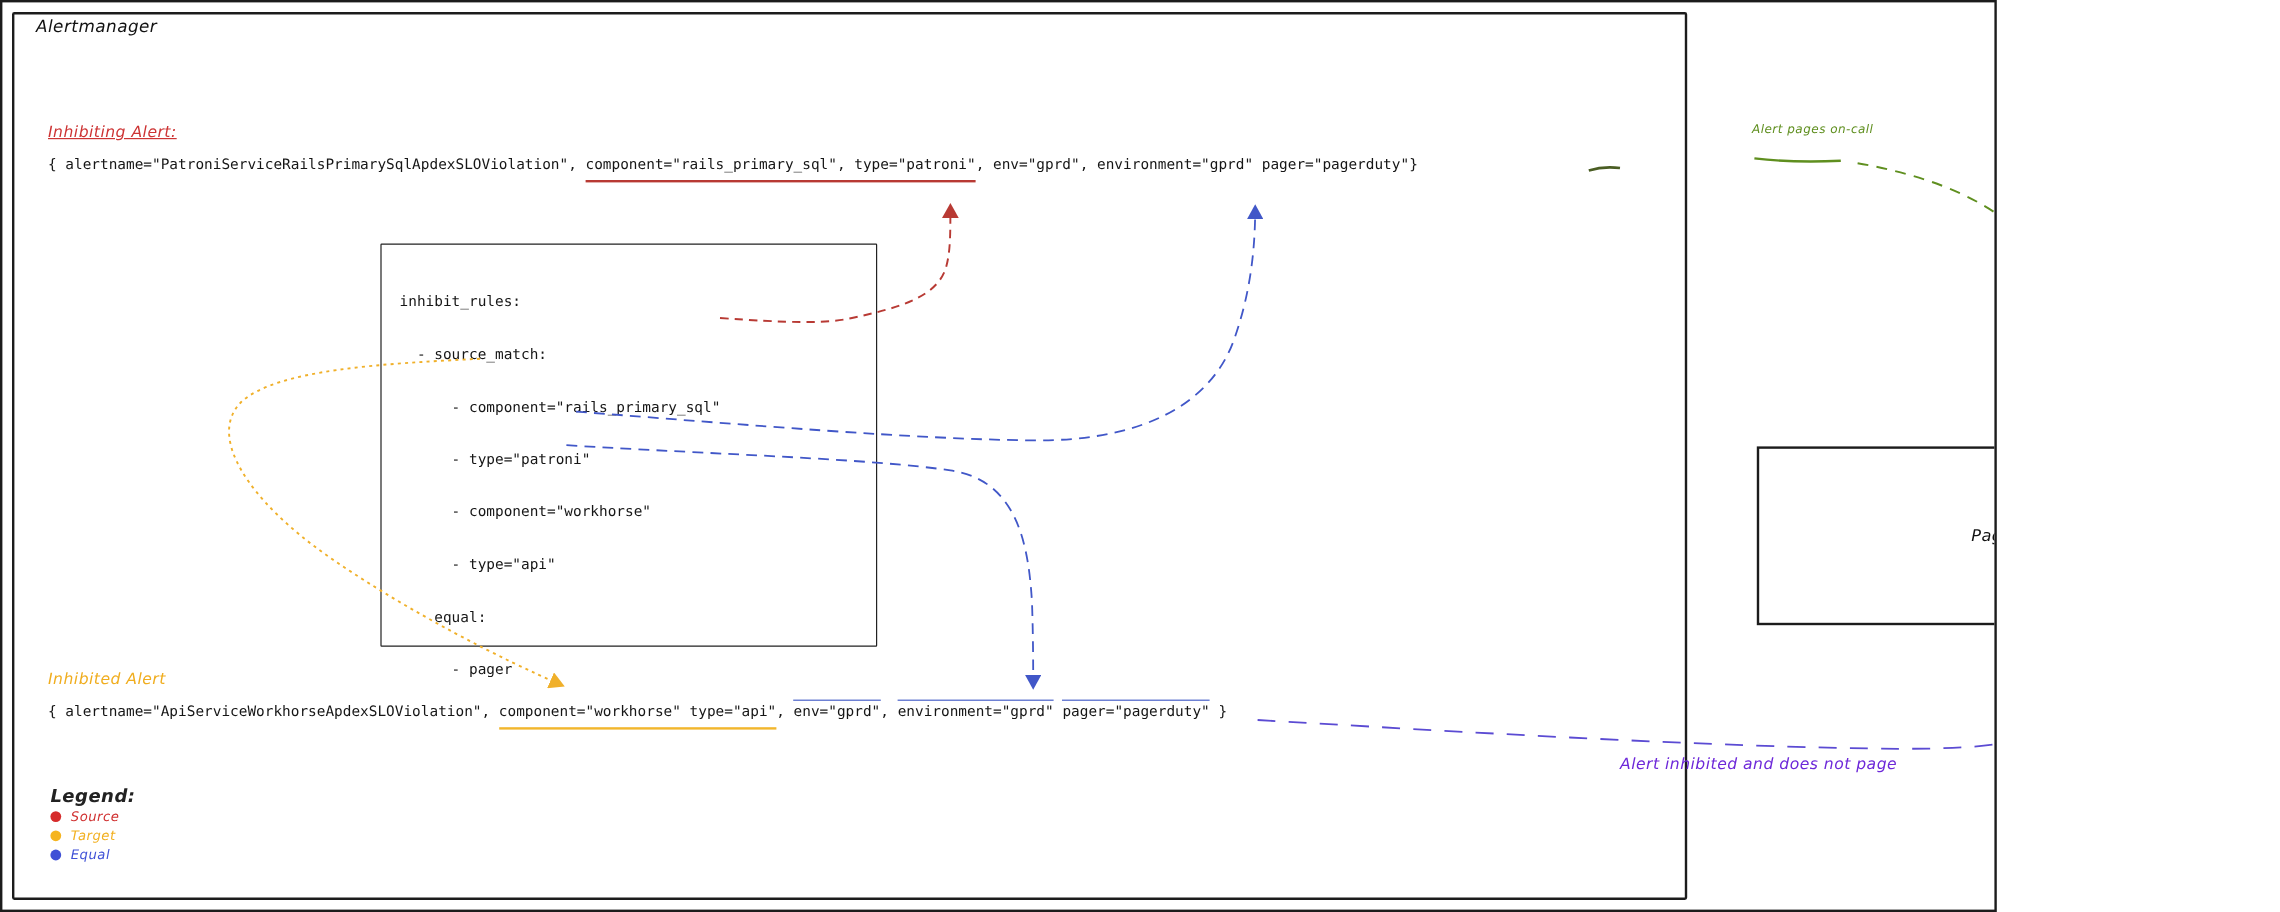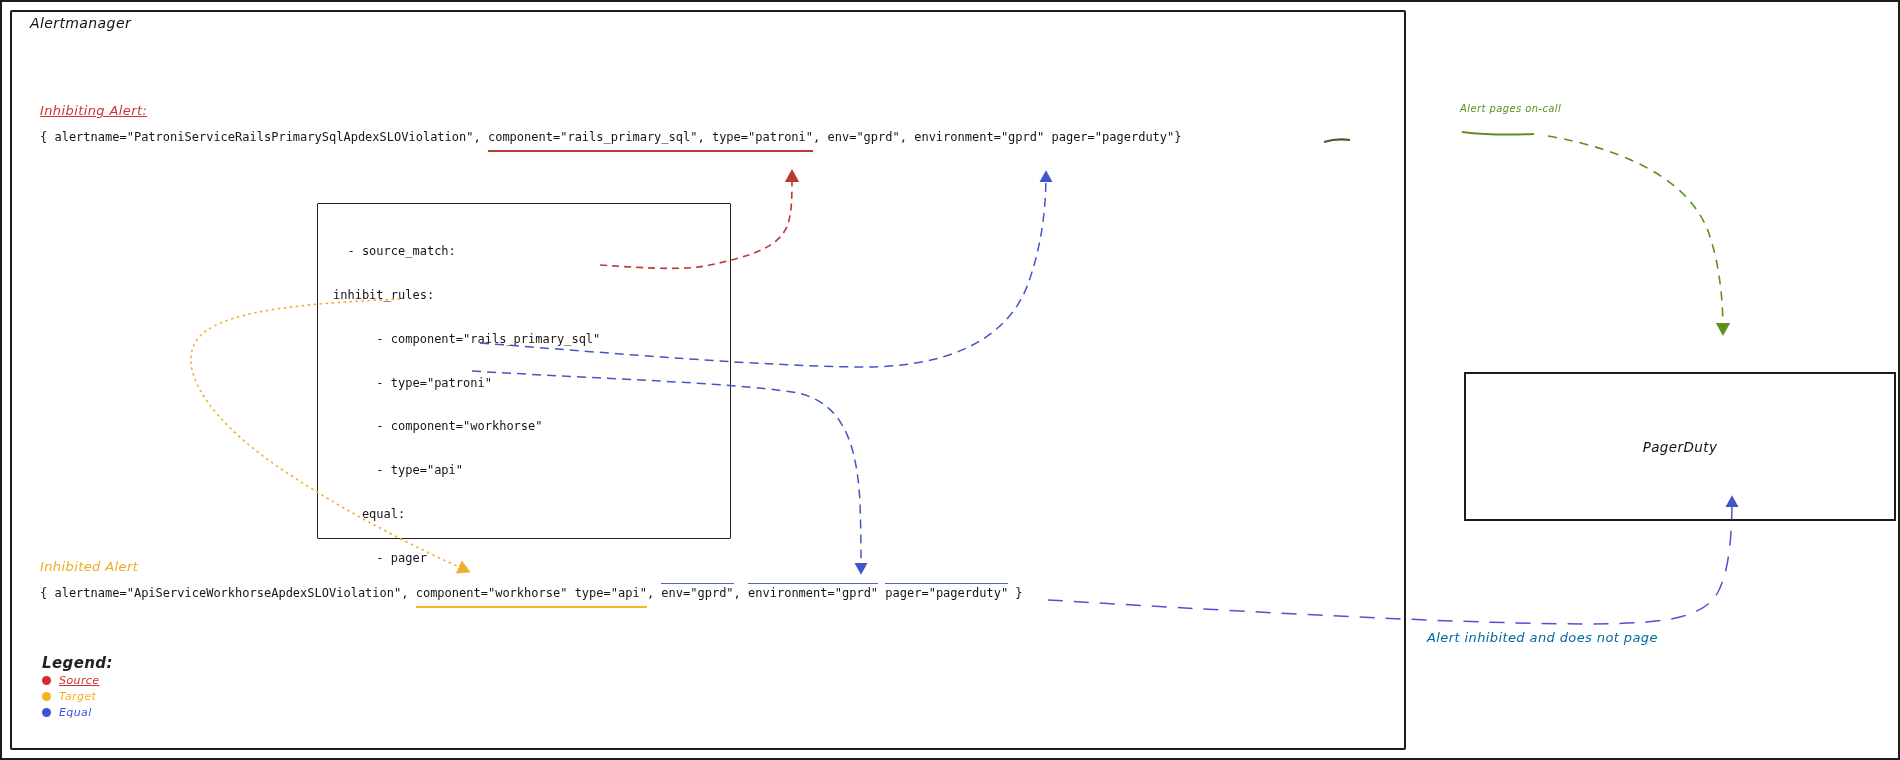--- a/index.html
+++ b/index.html
@@ -1,67 +1,67 @@
 <!DOCTYPE html>
 <html><head>
 <meta charset="utf-8">
 <style>
   html,body{margin:0;padding:0;background:#ffffff;}
   #canvas{
-    position:relative;width:1900px;height:760px;background:#fff;
+    position:relative;width:1664px;height:760px;background:#fff;
     box-sizing:border-box;border:2px solid #1c1c1c;overflow:hidden;
     font-family:"DejaVu Sans",sans-serif;color:#1a1a1a;
   }
   .hand{font-family:"DejaVu Sans",sans-serif;font-style:italic;letter-spacing:.4px;}
   .mono{font-family:"DejaVu Sans Mono",monospace;font-size:12px;color:#161616;white-space:pre;}
   .abs{position:absolute;}
   
   .am-box{left:8px;top:8px;width:1392px;height:736px;border:2px solid #1c1c1c;border-radius:2px;}
   .code-box{left:315px;top:201px;width:412px;height:334px;border:1.5px solid #222;border-radius:1px;background:#fff;}
   .code-box .code{padding:11px 0 0 15px;line-height:14.6px;}
   .pd-box{left:1462px;top:338px;width:428px;height:145px;border:2px solid #1c1c1c;display:flex;align-items:center;justify-content:center;margin-top:32px;}
   
   .title{left:28px;top:13px;font-size:14px;color:#111;}
   .lbl-red{left:38px;top:101px;font-size:13px;color:#cd3434;text-decoration:underline;}
   .lbl-yellow{left:38px;top:557px;font-size:13px;color:#f0ad1e;}
   .lbl-green{left:1458px;top:101px;font-size:10px;color:#5f8f1f;}
-  .lbl-purple{left:1425px;top:628px;font-size:13px;color:#0369a1;}
+  .lbl-purple{left:1348px;top:628px;font-size:13px;color:#6d28d9;}
   .pd-label{font-size:13.5px;color:#111;}
   .alert1{left:38px;top:128px;}
   .alert2{left:38px;top:584px;}
   
   .u-red{border-bottom:2px solid #b83a34;padding-bottom:6px;}
   .u-yellow{border-bottom:2px solid #f2b62c;padding-bottom:6px;}
   .o-blue{border-top:1.8px solid #4a62c9;padding-top:2px;}
   
   .legend{left:40px;top:652px;font-size:11px;}
   .legend .lg-title{font-size:15px;color:#222;margin-bottom:0;font-weight:bold;}
   .lg-row{display:flex;align-items:center;height:16px;}
   .lg-dot{width:9px;height:9px;border-radius:50%;margin-right:8px;flex:0 0 auto;}
   .lg-label{font-size:11px;}
-  .lg-src .lg-label{color:#d03030;text-decoration:underline;}
+  .lg-src .lg-label{color:#d03030;}
   .lg-tgt .lg-label{color:#f2b020;}
   .lg-eq  .lg-label{color:#3f51d6;}
   svg#wires{position:absolute;left:0;top:0;pointer-events:none;}
 </style>
 </head>
 <body>
 
 <div id="canvas">
 
   <div class="abs am-box"></div>
   <div class="abs hand title">Alertmanager</div>
 
   <div class="abs hand lbl-red">Inhibiting Alert:</div>
   <div class="abs mono alert1"><span>{ alertname="PatroniServiceRailsPrimarySqlApdexSLOViolation", </span><span class="u-red">component="rails_primary_sql", type="patroni"</span><span>, env="gprd", environment="gprd" pager="pagerduty"}</span></div>
 
   <div class="abs code-box">
     <div class="code mono">
+      <div>inhibit_rules:</div>
       <div>  - source_match:</div>
-      <div>inhibit_rules:</div>
       <div>      - component="rails_primary_sql"</div>
       <div>      - type="patroni"</div>
       <div>      - component="workhorse"</div>
       <div>      - type="api"</div>
       <div>    equal:</div>
       <div>      - pager</div>
     </div>
   </div>
 
   <div class="abs hand lbl-yellow">Inhibited Alert</div>

